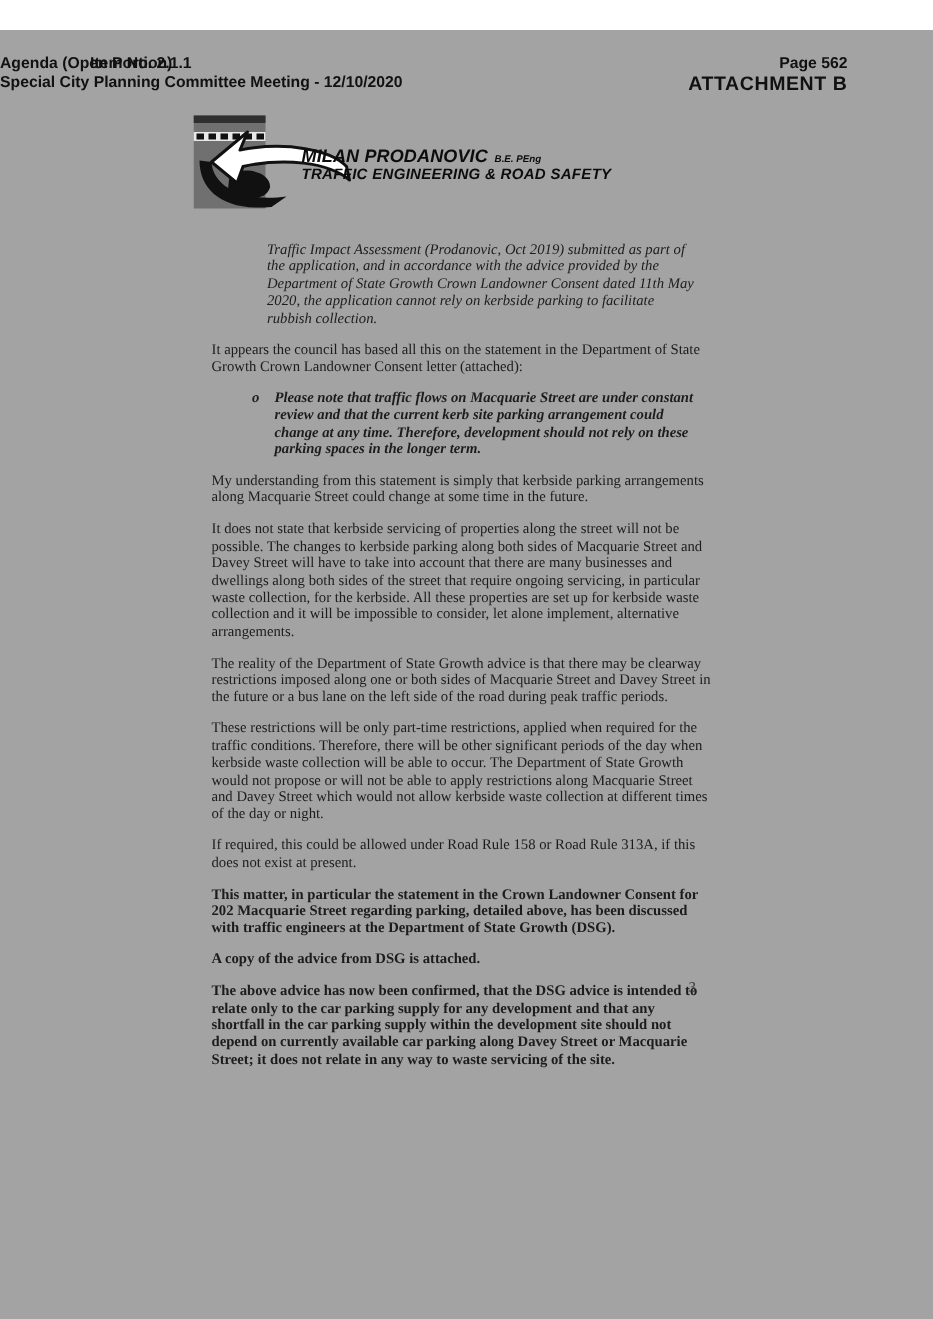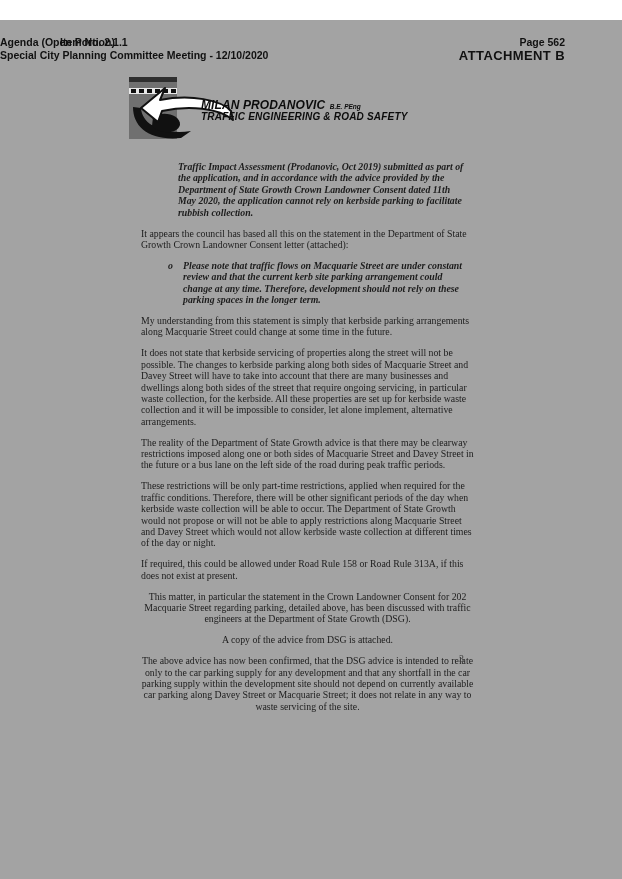--- a/index.html
+++ b/index.html
@@ -44,30 +44,30 @@
   
   .content {
     position: absolute;
     left: 141px; top: 141px;
     width: 333px;
     font-size: 9.8px;
     line-height: 11.4px;
     text-align: left;
   }
   .content p { margin: 0 0 9.5px 0; }
-  .quote  { font-style: italic; margin-left: 37px !important; margin-right: 6px !important; font-weight: bold; }
+  .quote  { font-style: italic; margin-left: 37px !important; margin-right: 6px !important; }
   .bullet-row {
     display: flex;
     margin: 0 0 9.5px 27px;
     width: 296px;
     font-style: italic;
     font-weight: bold;
   }
   .bullet-marker { flex: none; width: 15px; }
-  .strong { font-weight: normal; text-align: center; }
+  .strong { font-weight: bold; }
 
   .page-number {
     position: absolute;
     left: 459px; top: 633px;
     font-size: 10px;
     color: #3a3a3a;
   }
 </style>
 </head>
 <body>

